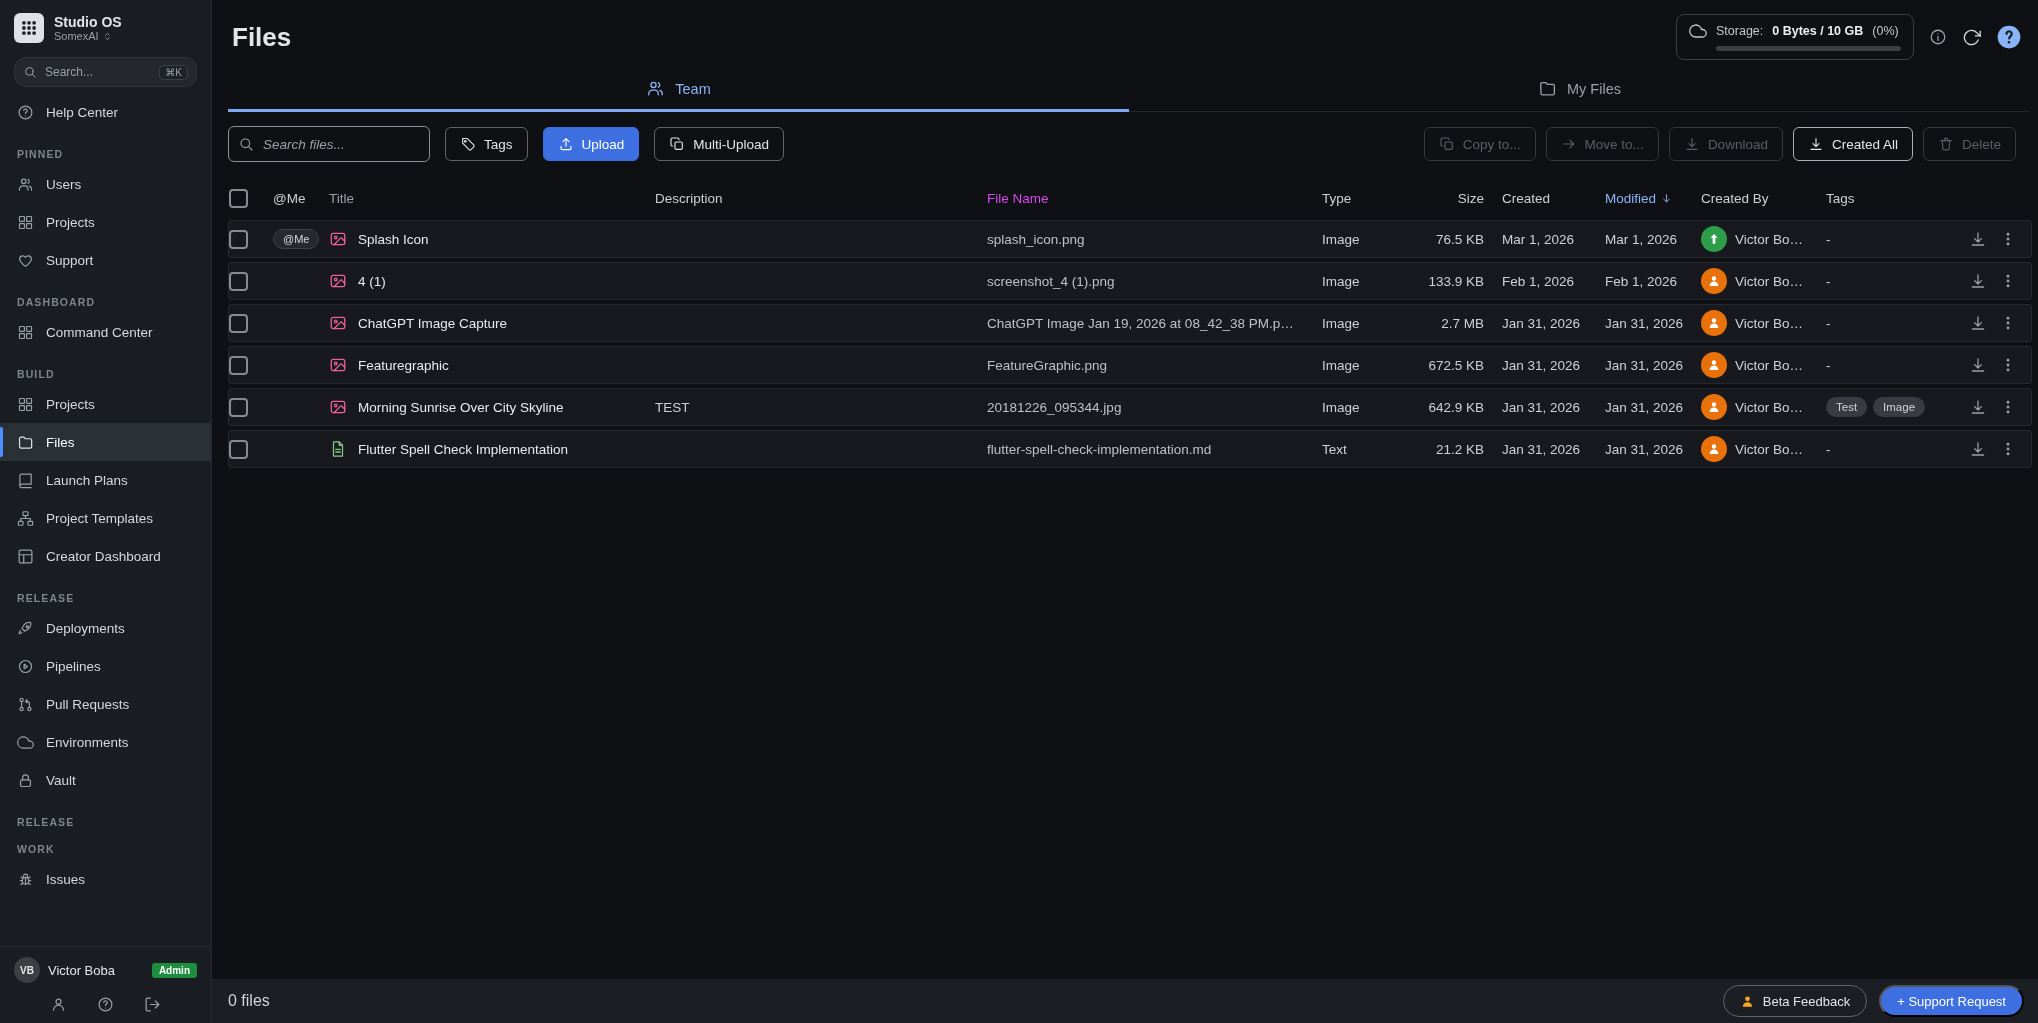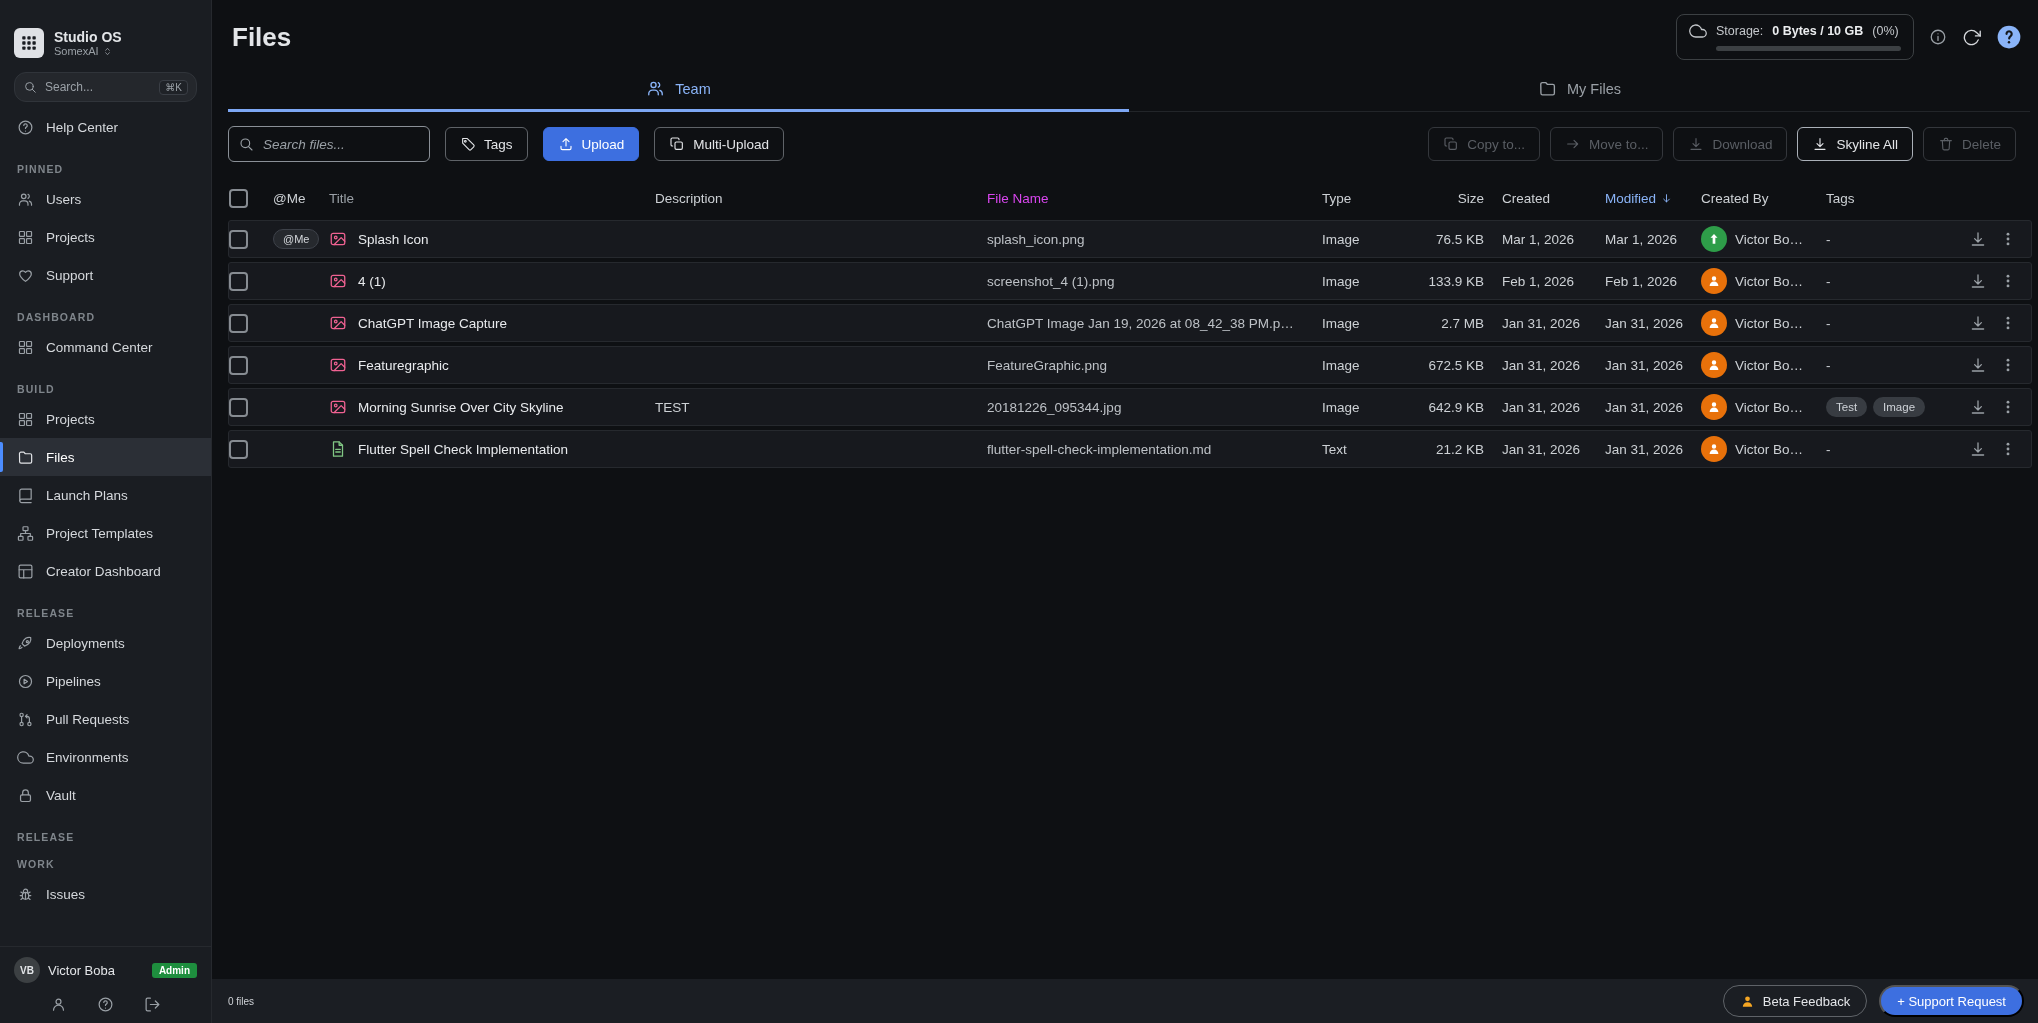--- a/index.html
+++ b/index.html
@@ -6,21 +6,21 @@
   html,body{width:2038px;height:1023px;overflow:hidden;background:#0e1013;
     font-family:"Liberation Sans","DejaVu Sans",sans-serif;color:#e3e5e8}
   .app{display:flex;width:100%;height:100%}
 
   
   .ic{width:17px;height:17px;flex:none;stroke:currentColor;fill:none;stroke-width:1.7;stroke-linecap:round;stroke-linejoin:round}
   .icf{width:17px;height:17px;flex:none;fill:currentColor;stroke:none}
 
   
   .sidebar{width:212px;height:100%;background:#1a1d22;border-right:1px solid #26292e;display:flex;flex-direction:column;flex:none}
-  .sb-top{padding:28px 14px 0}
+  .sb-top{padding:13px 14px 0}
   .sb-brand{display:flex;align-items:center;gap:10px}
   .logo{width:30px;height:30px;border-radius:6px;background:#dfe1e5;color:#1a1d22;display:flex;align-items:center;justify-content:center;cursor:pointer}
   .app-name{font-size:14px;font-weight:bold;line-height:1.2}
   .org{font-size:11px;color:#9aa0a6;display:flex;align-items:center;gap:3px;cursor:pointer}
   .sb-search{margin:14px 14px 6px;background:#24272c;border:1px solid #30343a;border-radius:12px;height:30px;display:flex;align-items:center;gap:8px;padding:0 8px;color:#9aa0a6;font-size:12px;cursor:text}
   .kbd{margin-left:auto;font-size:10px;color:#9aa0a6;border:1px solid #3a3e45;border-radius:4px;padding:1px 5px;background:#1f2227}
   .sb-item{display:flex;align-items:center;gap:12px;height:38px;padding:0 17px;font-size:13.5px;color:#d5d8dc;cursor:pointer;position:relative}
   .sb-item .ic{color:#9aa0a6}
   .sb-item.active{background:#2b2f36;color:#fff}
   .sb-item.active .ic{color:#e3e5e8}
@@ -94,21 +94,21 @@
   .avatar .icf{width:14px;height:14px;color:#fff}
   .av-orange{background:#e8710a}
   .av-green{background:#2e9d49}
   .tag{height:20px;display:inline-flex;align-items:center;padding:0 10px;border-radius:10px;background:#383c42;font-size:11.5px;color:#cfd3d8}
   .act{color:#9aa0a6;cursor:pointer;width:18px;height:18px}
 
   .flex-fill{flex:1}
 
   
   .footer{height:44px;background:#1b1e23;display:flex;align-items:center;padding:0 14px 0 16px}
-  .footer-count{font-size:10px;color:#d0d3d7}
+  .footer-count{font-size:16px;color:#d0d3d7}
   .footer-right{margin-left:auto;display:flex;align-items:center;gap:12px}
   .pill{height:32px;display:inline-flex;align-items:center;gap:8px;padding:0 16px;border-radius:17px;font-size:13px;cursor:pointer;white-space:nowrap}
   .pill.outline{border:1px solid #5f6368;color:#e3e5e8;background:transparent}
   .pill.outline .icf{color:#f5a623;width:15px;height:15px}
   .pill.blue{background:#3d6fe0;color:#fff}
 </style>
 </head>
 <body>
 
 <svg width="0" height="0" style="position:absolute" aria-hidden="true">
@@ -512,21 +512,21 @@
         <button class="btn disabled">
           <svg class="ic">
               <use href="#i-download"></use>
             </svg>
           <span>Download</span>
         </button>
         <button class="btn strong">
           <svg class="ic">
               <use href="#i-download"></use>
             </svg>
-          <span>Skyline All</span>
+          <span>Created All</span>
         </button>
         <button class="btn disabled">
           <svg class="ic">
               <use href="#i-trash"></use>
             </svg>
           <span>Delete</span>
         </button>
       </div>
     </div>
 

